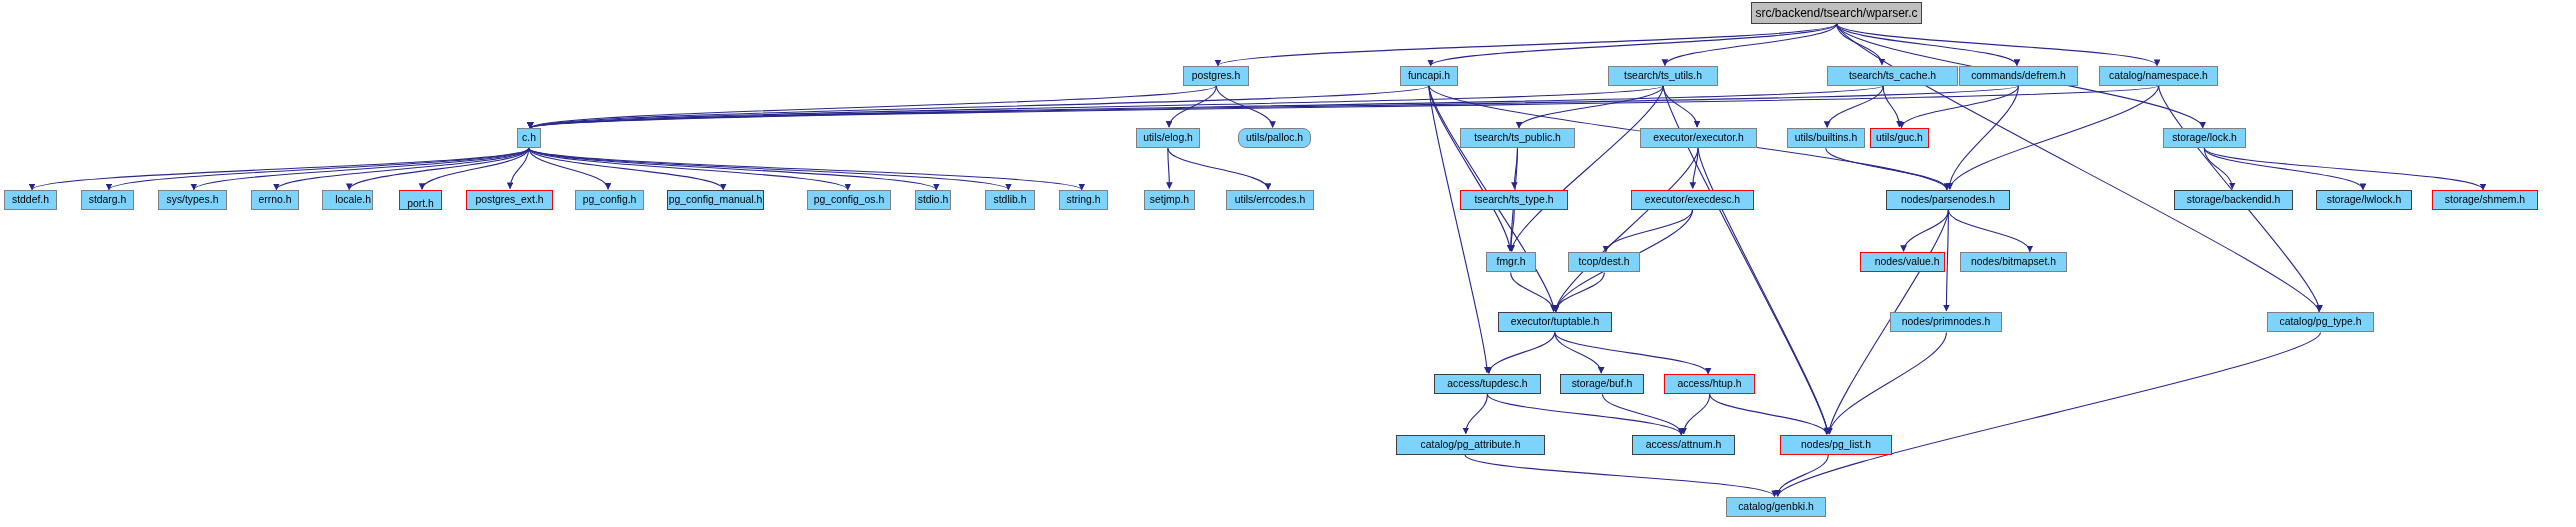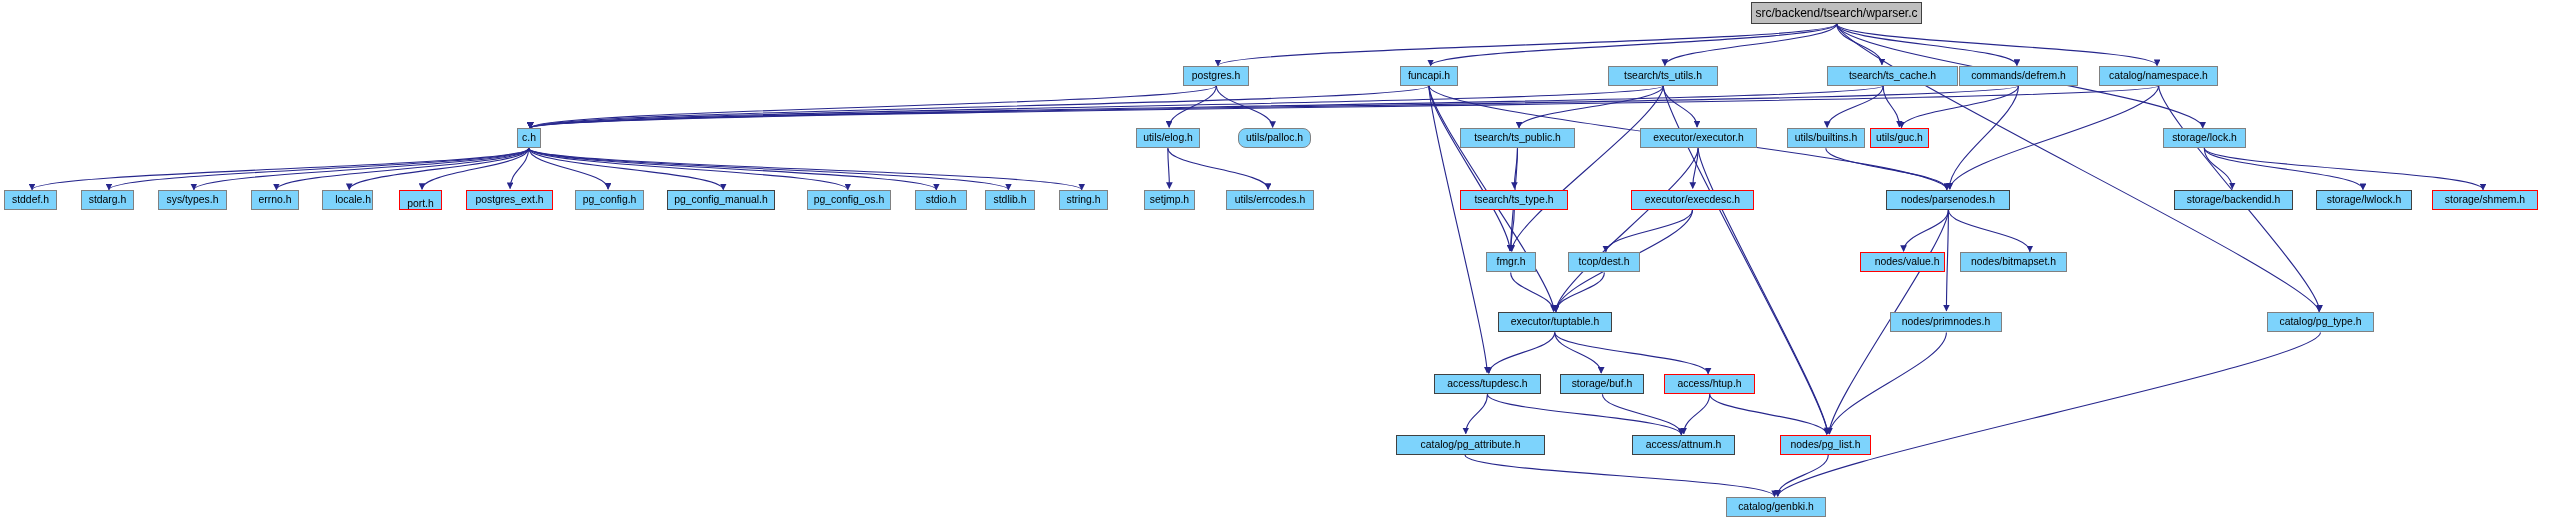--- a/index.html
+++ b/index.html
@@ -208,27 +208,27 @@
       </div>
       <div class="node red" style="left: 399px; top: 190px; width: 43px; height: 20px; align-items: flex-end;">
         <span class="node-label">port.h</span>
       </div>
       <div class="node red" style="left: 466px; top: 190px; width: 87px; height: 20px;">
         <span class="node-label">postgres_ext.h</span>
       </div>
       <div class="node" style="left: 575px; top: 190px; width: 69px; height: 20px;">
         <span class="node-label">pg_config.h</span>
       </div>
-      <div class="node bold" style="left: 667px; top: 190px; width: 108px; height: 20px;">
+      <div class="node bold" style="left: 667px; top: 190px; width: 97px; height: 20px;">
         <span class="node-label">pg_config_manual.h</span>
       </div>
       <div class="node" style="left: 807px; top: 190px; width: 84px; height: 20px;">
         <span class="node-label">pg_config_os.h</span>
       </div>
-      <div class="node" style="left: 915px; top: 190px; width: 52px; height: 20px;">
+      <div class="node" style="left: 915px; top: 190px; width: 36px; height: 20px;">
         <span class="node-label">stdio.h</span>
       </div>
       <div class="node" style="left: 985px; top: 190px; width: 50px; height: 20px;">
         <span class="node-label">stdlib.h</span>
       </div>
       <div class="node" style="left: 1059px; top: 190px; width: 49px; height: 20px;">
         <span class="node-label">string.h</span>
       </div>
       <div class="node" style="left: 1144px; top: 190px; width: 51px; height: 20px;">
         <span class="node-label">setjmp.h</span>
@@ -283,21 +283,21 @@
       </div>
       <div class="node red" style="left: 1664px; top: 374px; width: 91px; height: 20px;">
         <span class="node-label">access/htup.h</span>
       </div>
       <div class="node bold" style="left: 1396px; top: 435px; width: 149px; height: 20px;">
         <span class="node-label">catalog/pg_attribute.h</span>
       </div>
       <div class="node bold" style="left: 1632px; top: 435px; width: 103px; height: 20px;">
         <span class="node-label">access/attnum.h</span>
       </div>
-      <div class="node red" style="left: 1780px; top: 435px; width: 91px; height: 20px;">
+      <div class="node red" style="left: 1780px; top: 435px; width: 112px; height: 20px;">
         <span class="node-label">nodes/pg_list.h</span>
       </div>
       <div class="node" style="left: 1726px; top: 497px; width: 100px; height: 20px;">
         <span class="node-label">catalog/genbki.h</span>
       </div>
     </div>
 </div>
 
 
 </body></html>

